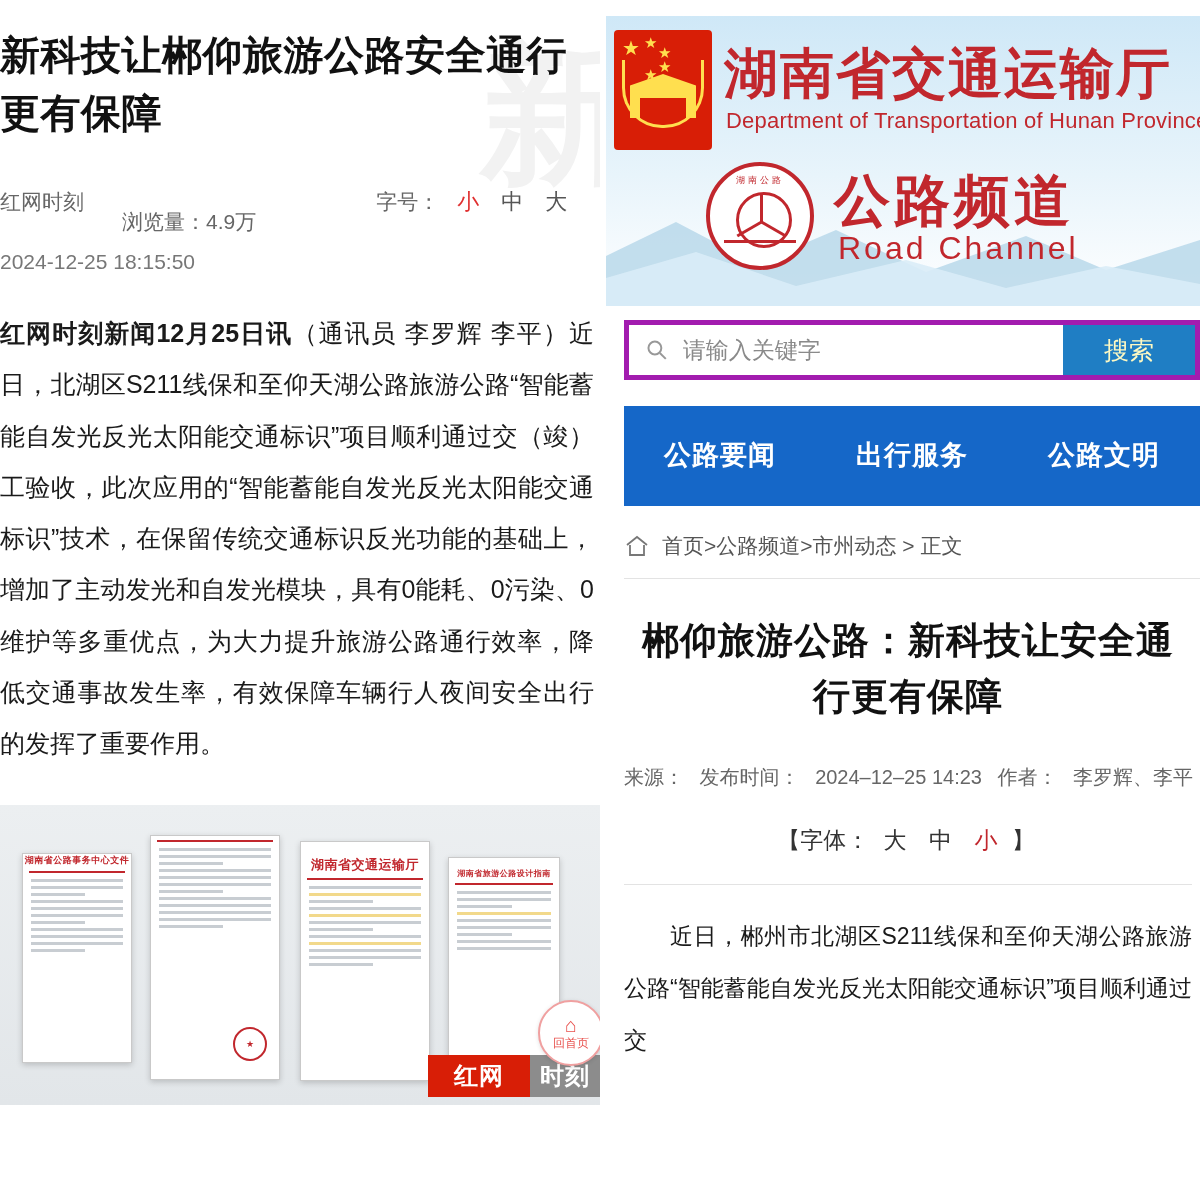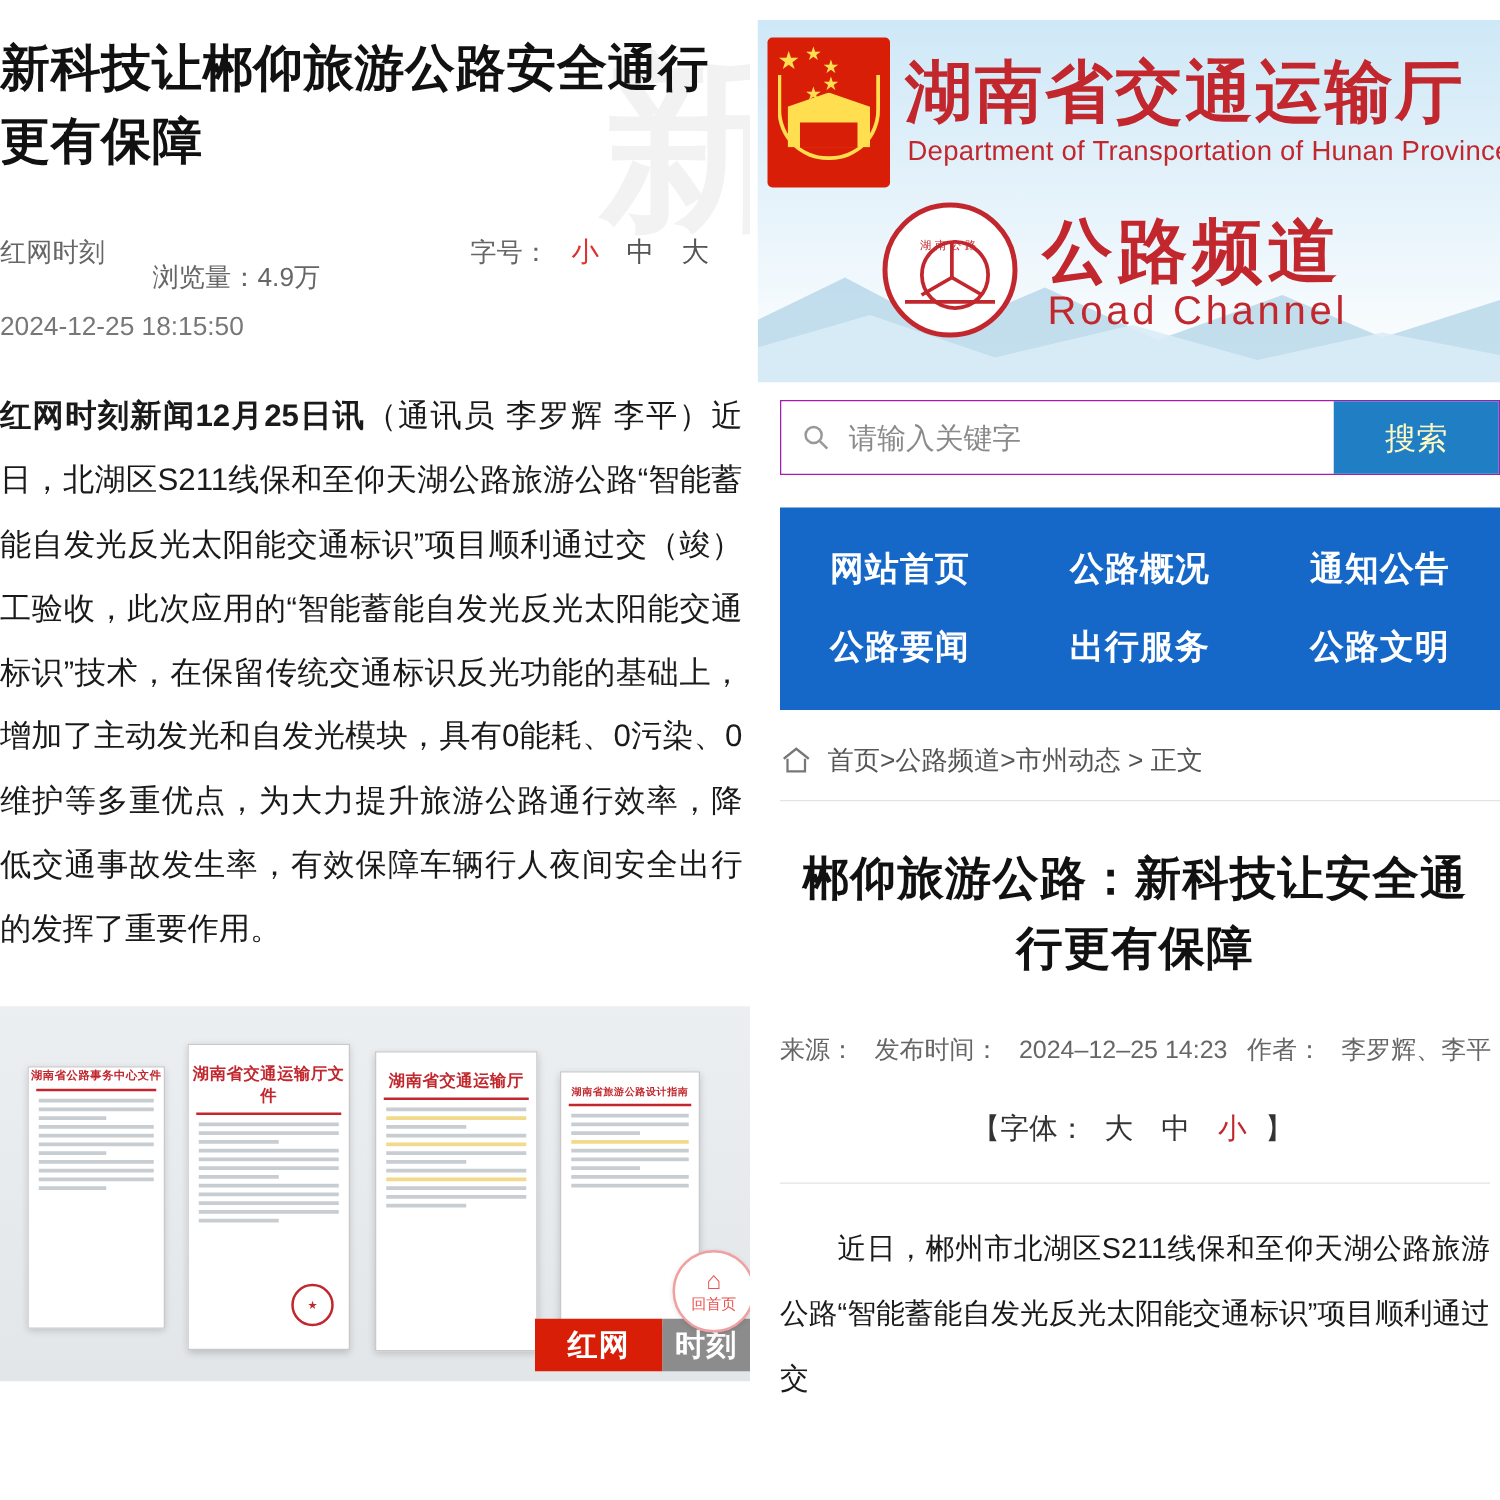--- a/index.html
+++ b/index.html
@@ -214,21 +214,21 @@
   }
   .round-logo {
     position: absolute; left: 100px; top: 146px;
     width: 108px; height: 108px;
     border-radius: 50%;
     border: 4px solid #c1272d;
     background: #fff;
     overflow: hidden;
   }
   .round-logo .rl-txt {
-    position: absolute; left: 0; right: 0; top: 24px;
+    position: absolute; left: 0; right: 0; top: 8px;
     text-align: center; font-size: 9px; color: #c1272d; letter-spacing: 3px;
   }
   .round-logo .rl-wheel {
     position: absolute; left: 26px; top: 26px;
     width: 56px; height: 56px; border-radius: 50%;
     border: 3px solid #c1272d;
   }
   .round-logo .rl-spoke {
     position: absolute; left: 50%; top: 28px;
     width: 3px; height: 28px; background: #c1272d;
@@ -246,21 +246,21 @@
   .ch-en {
     position: absolute; left: 232px; top: 214px;
     font-size: 32px; color: #c1272d; letter-spacing: 3px;
     white-space: nowrap;
   }
 
   .search-row {
     display: flex; align-items: stretch;
     margin: 14px 6px 0 18px;
     height: 60px;
-    border: 1px solid #a21caf;
+    border: 5px solid #a21caf;
     background: #fff;
   }
   .search-field {
     flex: 1; display: flex; align-items: center;
     padding-left: 16px;
   }
   .search-field .s-ico {
     width: 26px; height: 26px; margin-right: 12px;
     opacity: .6;
   }
@@ -382,21 +382,20 @@
           <div class="doc-line"></div>
             <div class="doc-line"></div>
             <div class="doc-line"></div>
           <div class="doc-line short"></div>
             <div class="doc-line"></div>
             <div class="doc-line"></div>
           <div class="doc-line"></div>
             <div class="doc-line short"></div>
         </div>
         <div class="doc doc2">
-          <div class="doc-head">湖南省交通运输厅文件</div>
           <div class="doc-rule"></div>
           <div class="doc-line"></div>
             <div class="doc-line"></div>
             <div class="doc-line short"></div>
           <div class="doc-line"></div>
             <div class="doc-line"></div>
             <div class="doc-line"></div>
           <div class="doc-line short"></div>
             <div class="doc-line"></div>
             <div class="doc-line"></div>
@@ -490,25 +489,20 @@
             <circle cx="10" cy="10" r="6.5" fill="none" stroke="#555" stroke-width="2"></circle>
             <line x1="15" y1="15" x2="21" y2="21" stroke="#555" stroke-width="2"></line>
           </svg>
           <input type="text" value="" placeholder="请输入关键字" style="">
         </div>
         <button class="search-btn">搜索</button>
       </div>
 
       <div class="navbar">
         <div class="nav-row">
-          <div class="nav-item">网站首页</div>
-          <div class="nav-item">公路概况</div>
-          <div class="nav-item">通知公告</div>
-        </div>
-        <div class="nav-row">
           <div class="nav-item">公路要闻</div>
           <div class="nav-item">出行服务</div>
           <div class="nav-item">公路文明</div>
         </div>
       </div>
 
       <div class="crumb">
         <svg class="home-ico" viewBox="0 0 26 24">
           <path d="M3,11 L13,3 L23,11" fill="none" stroke="#777" stroke-width="1.8"></path>
           <path d="M6,11 L6,21 L20,21 L20,11" fill="none" stroke="#777" stroke-width="1.8"></path>

